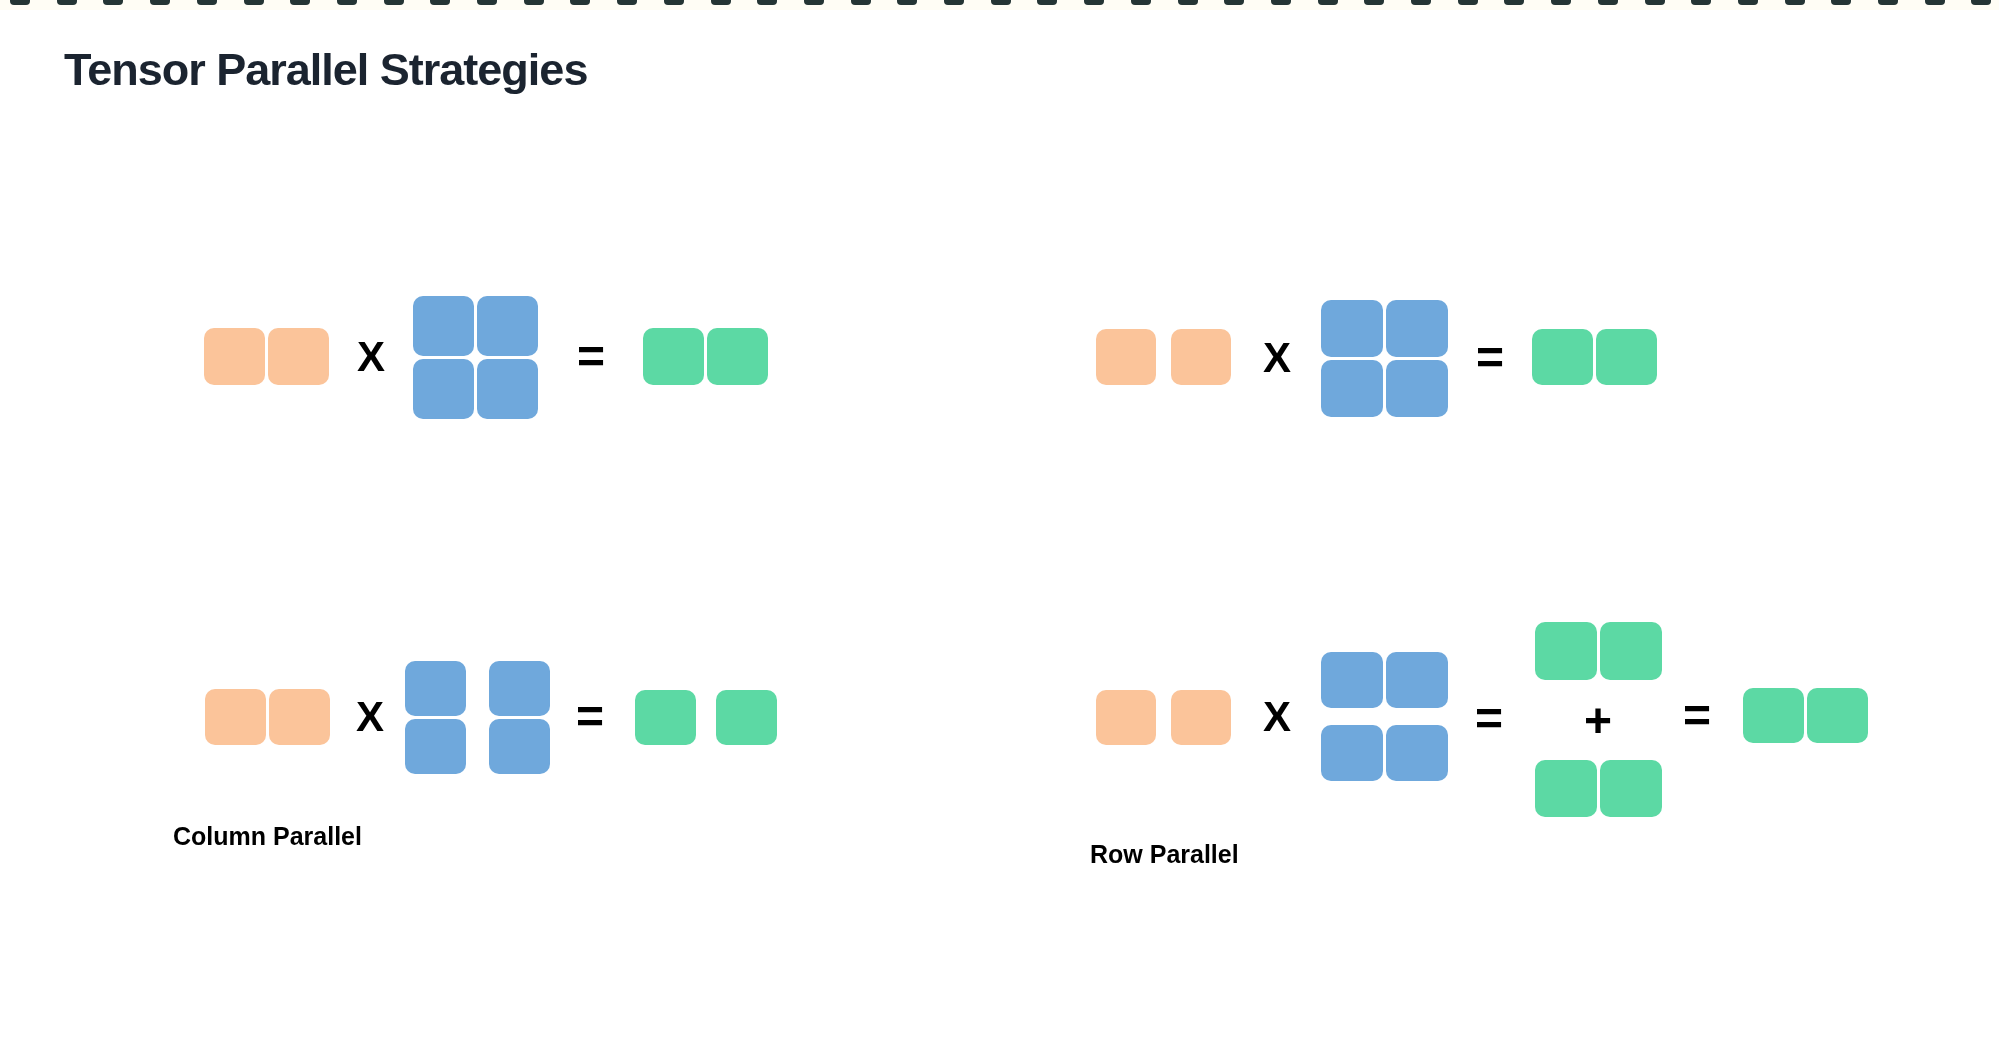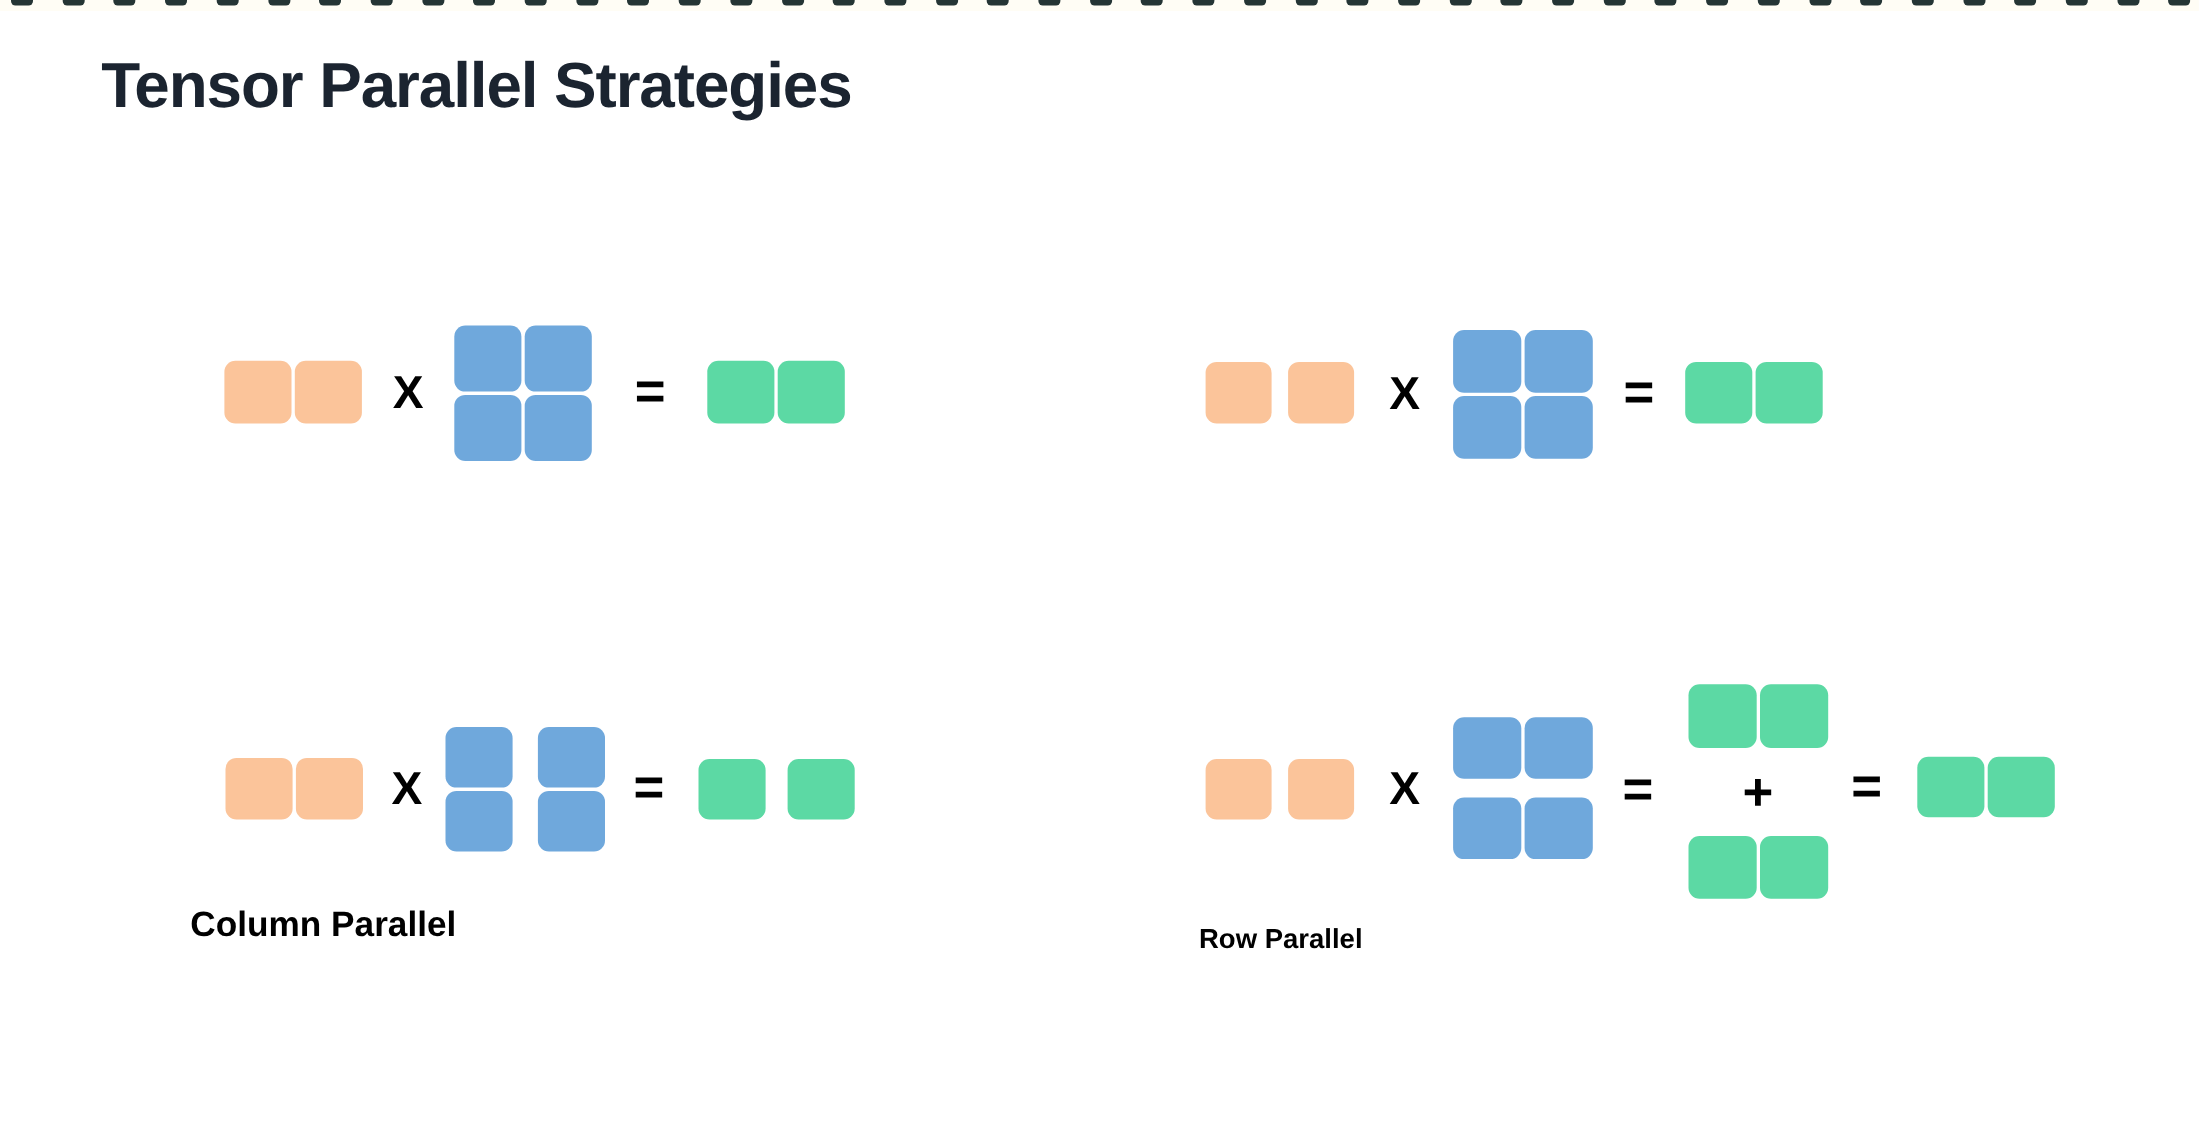--- a/index.html
+++ b/index.html
@@ -99,21 +99,21 @@
       <div class="strip-square" style="left: 1597.8px; width: 20px; height: 5px; background: rgb(37, 53, 53);"></div>
       <div class="strip-square" style="left: 1644.5px; width: 20px; height: 5px; background: rgb(37, 53, 53);"></div>
       <div class="strip-square" style="left: 1691.2px; width: 20px; height: 5px; background: rgb(37, 53, 53);"></div>
       <div class="strip-square" style="left: 1737.9px; width: 20px; height: 5px; background: rgb(37, 53, 53);"></div>
       <div class="strip-square" style="left: 1784.6px; width: 20px; height: 5px; background: rgb(37, 53, 53);"></div>
       <div class="strip-square" style="left: 1831.3px; width: 20px; height: 5px; background: rgb(37, 53, 53);"></div>
       <div class="strip-square" style="left: 1878px; width: 20px; height: 5px; background: rgb(37, 53, 53);"></div>
       <div class="strip-square" style="left: 1924.7px; width: 20px; height: 5px; background: rgb(37, 53, 53);"></div>
       <div class="strip-square" style="left: 1971.4px; width: 20px; height: 5px; background: rgb(37, 53, 53);"></div>
     </div>
-  <h1 class="page-title" style="left: 64px; top: 44px; font-size: 58px; color: rgb(27, 36, 48); margin-left: 28px;">Tensor Parallel Strategies</h1>
+  <h1 class="page-title" style="left: 64px; top: 44px; font-size: 45px; color: rgb(27, 36, 48);">Tensor Parallel Strategies</h1>
   <div id="diagrams">
       <div>
         <div class="cell" style="left: 204px; top: 328px; width: 61px; height: 57px; background: rgb(251, 196, 154);"></div>
         <div class="cell" style="left: 268px; top: 328px; width: 61px; height: 57px; background: rgb(251, 196, 154);"></div>
         <div class="sym" style="left: 371px; top: 357px; font-size: 42px;">X</div>
         <div class="cell" style="left: 413px; top: 296px; width: 61px; height: 60px; background: rgb(111, 168, 220);"></div>
         <div class="cell" style="left: 477px; top: 296px; width: 61px; height: 60px; background: rgb(111, 168, 220);"></div>
         <div class="cell" style="left: 413px; top: 359px; width: 61px; height: 60px; background: rgb(111, 168, 220);"></div>
         <div class="cell" style="left: 477px; top: 359px; width: 61px; height: 60px; background: rgb(111, 168, 220);"></div>
         <div class="sym" style="left: 591px; top: 357px; font-size: 48px;">=</div>
@@ -136,21 +136,21 @@
         <div class="cell" style="left: 205px; top: 689px; width: 61px; height: 56px; background: rgb(251, 196, 154);"></div>
         <div class="cell" style="left: 269px; top: 689px; width: 61px; height: 56px; background: rgb(251, 196, 154);"></div>
         <div class="sym" style="left: 370px; top: 717px; font-size: 42px;">X</div>
         <div class="cell" style="left: 405px; top: 661px; width: 61px; height: 55px; background: rgb(111, 168, 220);"></div>
         <div class="cell" style="left: 489px; top: 661px; width: 61px; height: 55px; background: rgb(111, 168, 220);"></div>
         <div class="cell" style="left: 405px; top: 719px; width: 61px; height: 55px; background: rgb(111, 168, 220);"></div>
         <div class="cell" style="left: 489px; top: 719px; width: 61px; height: 55px; background: rgb(111, 168, 220);"></div>
         <div class="sym" style="left: 590px; top: 717px; font-size: 48px;">=</div>
         <div class="cell" style="left: 635px; top: 690px; width: 61px; height: 55px; background: rgb(92, 217, 164);"></div>
         <div class="cell" style="left: 716px; top: 690px; width: 61px; height: 55px; background: rgb(92, 217, 164);"></div>
-        <div class="diagram-label" style="left: 173px; top: 824px; font-size: 32px;">Column Parallel</div>
+        <div class="diagram-label" style="left: 173px; top: 824px; font-size: 25px;">Column Parallel</div>
       </div>
       <div>
         <div class="cell" style="left: 1096px; top: 690px; width: 60px; height: 55px; background: rgb(251, 196, 154);"></div>
         <div class="cell" style="left: 1171px; top: 690px; width: 60px; height: 55px; background: rgb(251, 196, 154);"></div>
         <div class="sym" style="left: 1277px; top: 717px; font-size: 42px;">X</div>
         <div class="cell" style="left: 1321px; top: 652px; width: 62px; height: 56px; background: rgb(111, 168, 220);"></div>
         <div class="cell" style="left: 1386px; top: 652px; width: 62px; height: 56px; background: rgb(111, 168, 220);"></div>
         <div class="cell" style="left: 1321px; top: 725px; width: 62px; height: 56px; background: rgb(111, 168, 220);"></div>
         <div class="cell" style="left: 1386px; top: 725px; width: 62px; height: 56px; background: rgb(111, 168, 220);"></div>
         <div class="sym" style="left: 1489px; top: 719px; font-size: 48px;">=</div>

